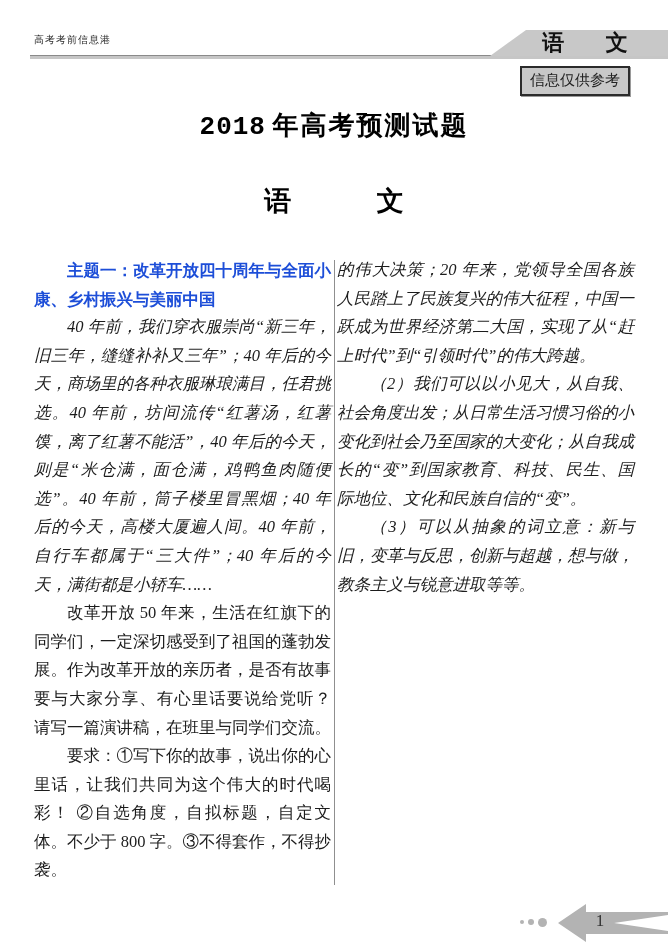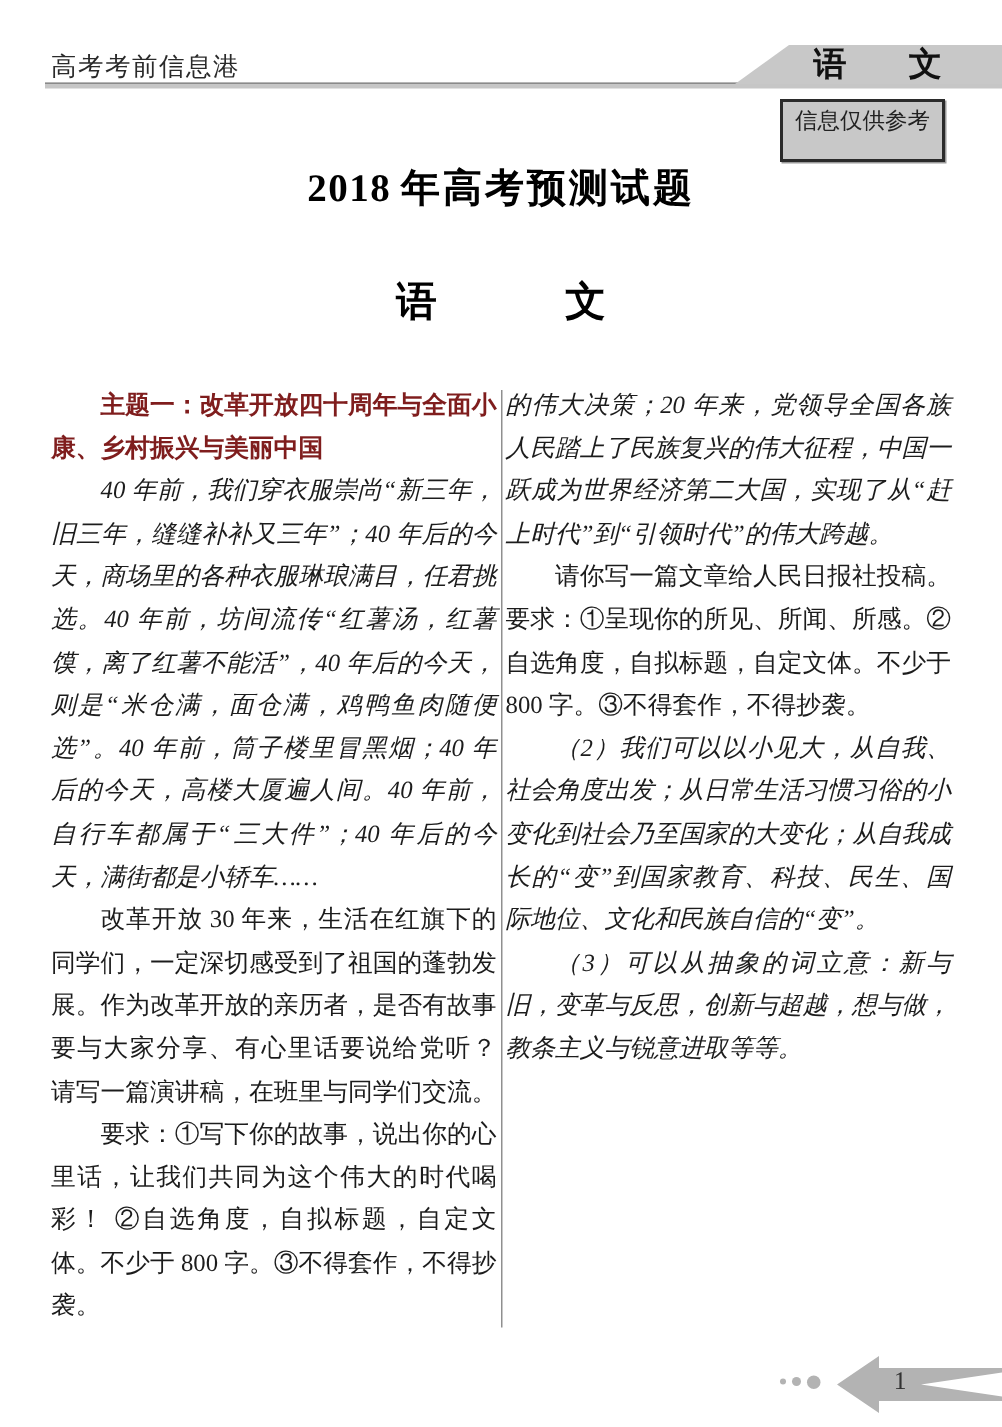--- a/index.html
+++ b/index.html
@@ -7,50 +7,50 @@
     width:668px;height:951px;
     background:#ffffff;
     position:relative;
     font-family:"Liberation Serif", serif;
     color:#1a1a1a;
     overflow:hidden;
   }
   
   .brand{
     position:absolute;left:34px;top:33px;
-    font-size:17px;letter-spacing:1px;color:#2a2a2a;
+    font-size:10px;letter-spacing:1px;color:#2a2a2a;
   }
   .header-rule{
     position:absolute;left:30px;right:0;top:55px;height:3px;
     background:#c6c6c6;border-top:1.5px solid #8a8a8a;
   }
   .subject-tab{
     position:absolute;right:0;top:30px;width:178px;height:26px;
     background:#c8c8c8;
     clip-path:polygon(36px 0,100% 0,100% 100%,0 100%);
     display:flex;align-items:center;justify-content:center;
   }
   .subject-tab span{
     font-weight:bold;font-size:22px;letter-spacing:18px;
     padding-left:30px;color:#111;
     font-family:"Liberation Serif", serif;
   }
   .notice-badge{
     position:absolute;right:38px;top:66px;
     background:#c8c8c8;border:2px solid #2b2b2b;
     box-shadow:1px 1px 0 #9a9a9a;
-    padding:3px 8px 16px 8px;
+    padding:3px 8px 4px 8px;
     font-size:15px;color:#222;
   }
   
   .doc-title{
     position:absolute;left:0;right:0;top:108px;
     text-align:center;font-weight:bold;font-size:26px;color:#000;
   }
-  .doc-title .year{font-family:Liberation Serif, serif;letter-spacing:1px;}
+  .doc-title .year{font-family:Liberation Mono, monospace;letter-spacing:1px;}
   .doc-title .rest{font-family:Liberation Serif, serif;letter-spacing:2px;}
   .doc-subtitle{
     position:absolute;left:0;right:0;top:183px;
     text-align:center;font-weight:bold;font-size:27px;color:#000;
     font-family:"Liberation Sans", sans-serif;
   }
   .doc-subtitle .c1{margin-right:78px;}
   
   .columns{
     position:absolute;left:34px;top:256px;width:600px;
@@ -62,21 +62,21 @@
     align-self:stretch;
   }
   .col p{
     margin:0;
     font-size:16.5px;line-height:28.6px;
     text-align:justify;text-indent:2em;
     color:#1c1c1c;
   }
   .col p.p-hei{
     font-family:"Liberation Sans", sans-serif;
-    font-weight:bold;color:#7f1d1d;
+    font-weight:bold;color:#1d4ed8;
   }
   .col p.p-song{font-family:"Liberation Serif", serif;}
   .col p.p-kai{
     font-family:"Liberation Serif", serif;
     font-style:italic;
   }
   .col p.no-indent{text-indent:0;}
   
   .page-dots{
     position:absolute;left:520px;top:912px;width:34px;height:16px;
@@ -114,27 +114,26 @@
 </div>
 <div class="doc-subtitle">
   <span class="c1">语</span>
   <span class="c2">文</span>
 </div>
 
 <div class="columns">
   <div class="col" id="col-left">
       <p class="p-hei">主题一：改革开放四十周年与全面小康、乡村振兴与美丽中国</p>
       <p class="p-kai">40 年前，我们穿衣服崇尚“新三年，旧三年，缝缝补补又三年”；40 年后的今天，商场里的各种衣服琳琅满目，任君挑选。40 年前，坊间流传“红薯汤，红薯馍，离了红薯不能活”，40 年后的今天，则是“米仓满，面仓满，鸡鸭鱼肉随便选”。40 年前，筒子楼里冒黑烟；40 年后的今天，高楼大厦遍人间。40 年前，自行车都属于“三大件”；40 年后的今天，满街都是小轿车……</p>
-      <p class="p-song">改革开放 30 年来，生活在红旗下的同学们，一定深切感受到了祖国的蓬勃发展。作为改革开放的亲历者，是否有故事要与大家分享、有心里话要说给党听？ 请写一篇演讲稿，在班里与同学们交流。</p>
+      <p class="p-song">改革开放 50 年来，生活在红旗下的同学们，一定深切感受到了祖国的蓬勃发展。作为改革开放的亲历者，是否有故事要与大家分享、有心里话要说给党听？ 请写一篇演讲稿，在班里与同学们交流。</p>
       <p class="p-song">要求：①写下你的故事，说出你的心里话，让我们共同为这个伟大的时代喝彩！ ②自选角度，自拟标题，自定文体。不少于 800 字。③不得套作，不得抄袭。</p>
     </div>
   <div class="col-divider"></div>
   <div class="col" id="col-right">
       <p class="p-kai no-indent">的伟大决策；20 年来，党领导全国各族人民踏上了民族复兴的伟大征程，中国一跃成为世界经济第二大国，实现了从“赶上时代”到“引领时代”的伟大跨越。</p>
-      <p class="p-song">请你写一篇文章给人民日报社投稿。要求：①呈现你的所见、所闻、所感。②自选角度，自拟标题，自定文体。不少于 800 字。③不得套作，不得抄袭。</p>
       <p class="p-kai">（2）我们可以以小见大，从自我、社会角度出发；从日常生活习惯习俗的小变化到社会乃至国家的大变化；从自我成长的“变”到国家教育、科技、民生、国际地位、文化和民族自信的“变”。</p>
       <p class="p-kai">（3）可以从抽象的词立意：新与旧，变革与反思，创新与超越，想与做，教条主义与锐意进取等等。</p>
     </div>
 </div>
 
 <div class="page-dots">
   <i class="d1"></i><i class="d2"></i><i class="d3"></i>
 </div>
 <div class="page-arrow">
   <svg width="110" height="44" viewBox="0 0 110 44">

